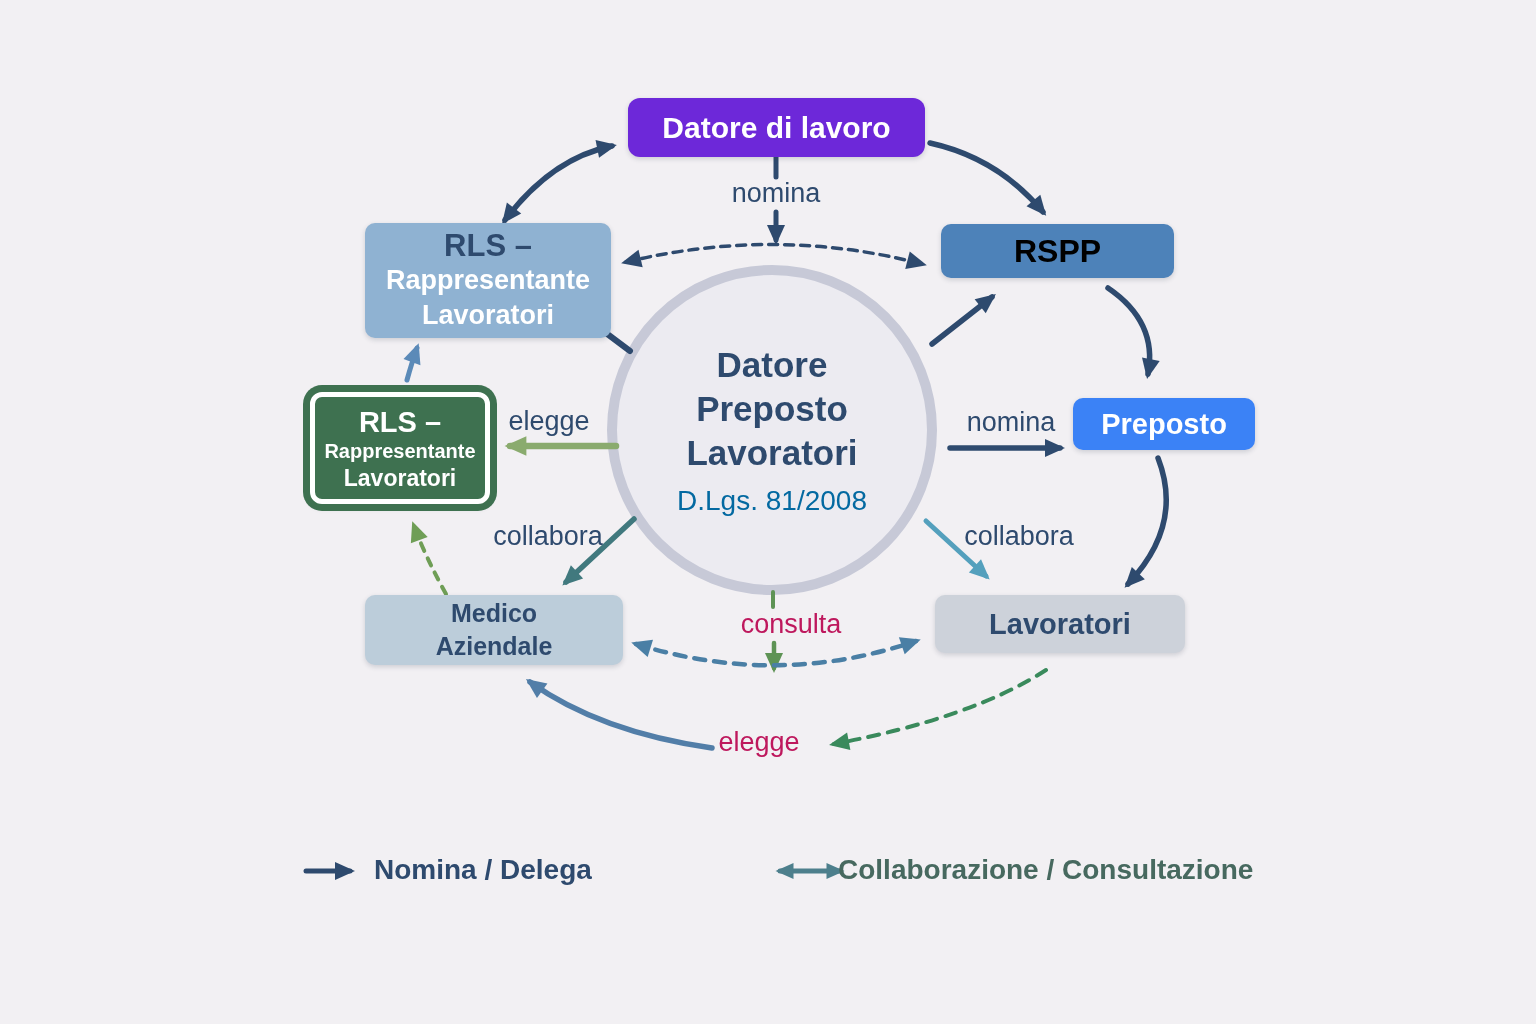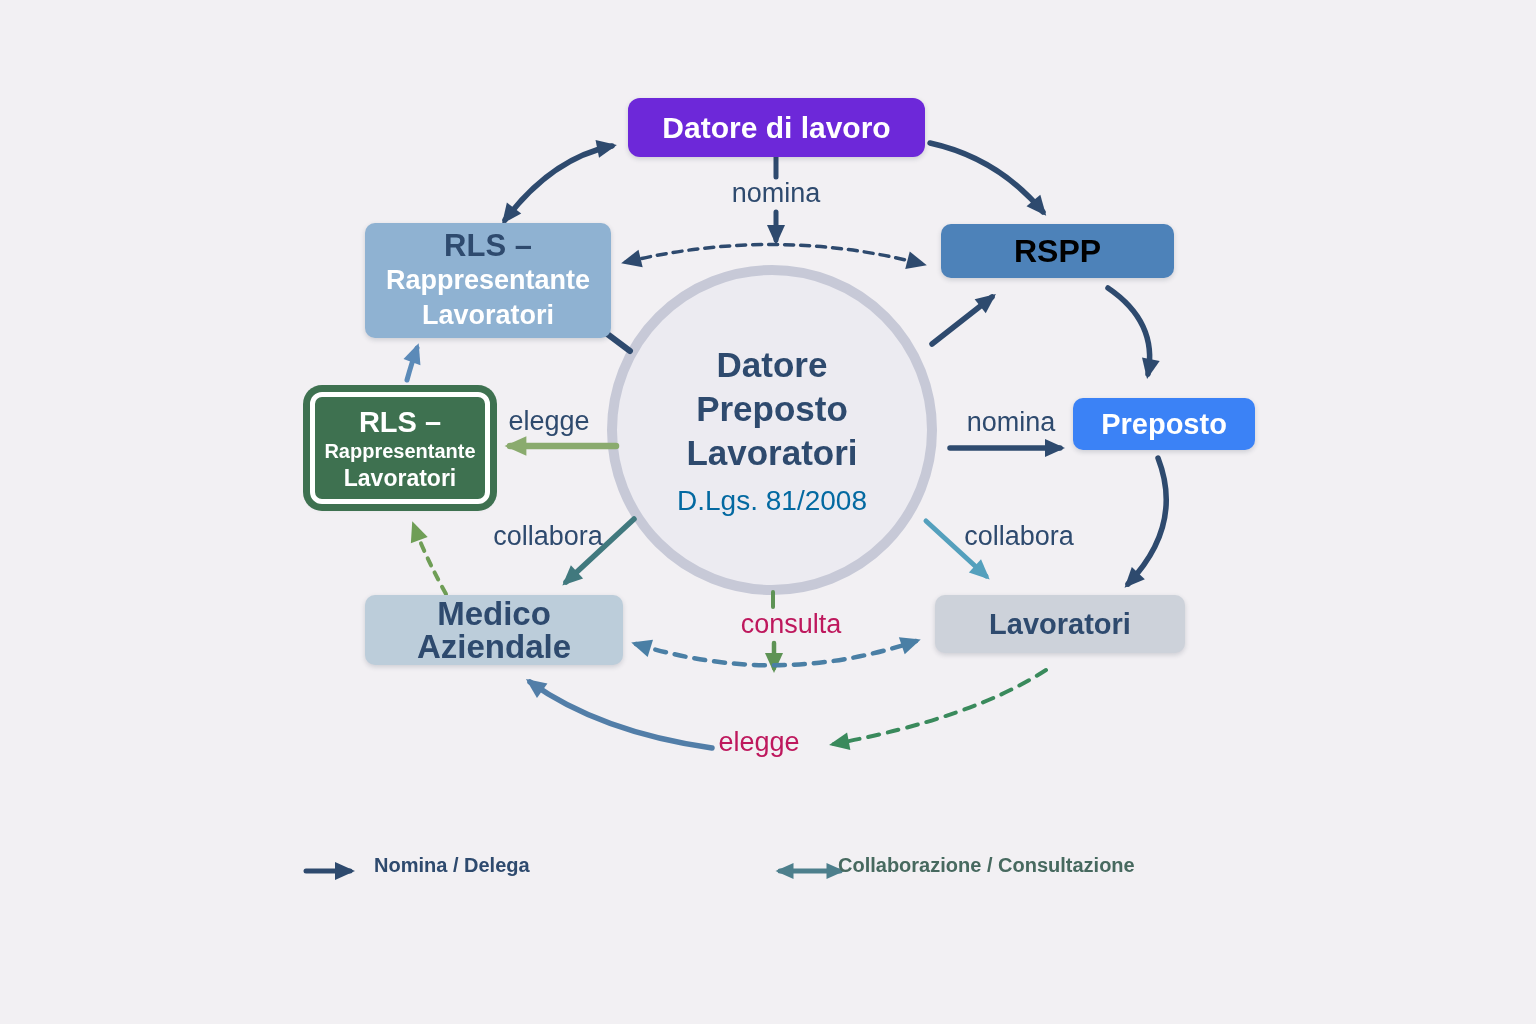--- a/index.html
+++ b/index.html
@@ -32,29 +32,29 @@
   .box-rspp{left:941px;top:224px;width:233px;height:54px;background:#4d82b9;color:#000000;font-size:32px;}
   .box-rls-green{
     left:310px;top:392px;width:180px;height:112px;background:#3e7150;color:#fff;
     border:5px solid #ffffff;border-radius:12px;
     box-shadow:0 0 0 7px #3e7150, 0 3px 6px rgba(40,50,70,0.25);
   }
   .box-rls-green .l1{font-size:29px;line-height:34px;}
   .box-rls-green .l2{font-size:20px;line-height:25px;}
   .box-rls-green .l3{font-size:23px;line-height:28px;}
   .box-preposto{left:1073px;top:398px;width:182px;height:52px;background:#3b82f6;color:#fff;font-size:29px;}
-  .box-medico{left:365px;top:595px;width:258px;height:70px;background:#bccdda;color:#2e4a6e;font-size:33px;line-height:33px;}
+  .box-medico{left:365px;top:595px;width:258px;height:70px;background:#bccdda;color:#2e4a6e;font-size:25px;line-height:33px;}
   .box-lavoratori{left:935px;top:595px;width:250px;height:58px;background:#cdd2da;color:#2e4a6e;font-size:29px;}
   .edge-label{
     position:absolute;z-index:3;transform:translateX(-50%);
     font-size:27px;font-weight:normal;color:#2e4a6e;white-space:nowrap;
   }
   .edge-label.green{color:#be185d;}
   .legend-text{
-    position:absolute;z-index:3;font-size:20px;font-weight:bold;white-space:nowrap;
+    position:absolute;z-index:3;font-size:28px;font-weight:bold;white-space:nowrap;
   }
   .legend-nomina{left:374px;top:854px;color:#2e4a6e;}
   .legend-collab{left:838px;top:854px;color:#47695f;}
 </style>
 </head>
 <body>
 
 <div class="canvas">
 
   <svg class="arrows" viewBox="0 0 1536 1024" xmlns="http://www.w3.org/2000/svg">

